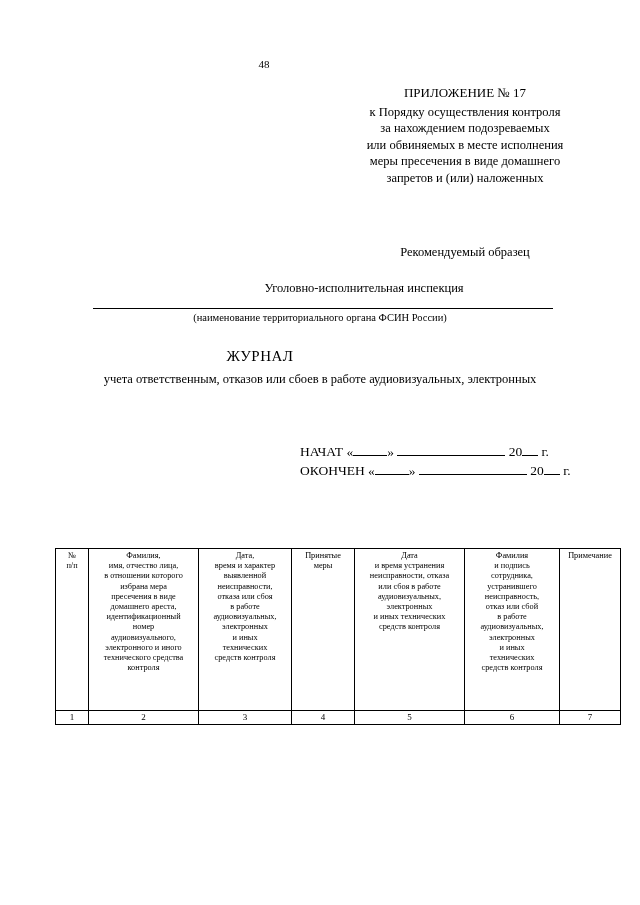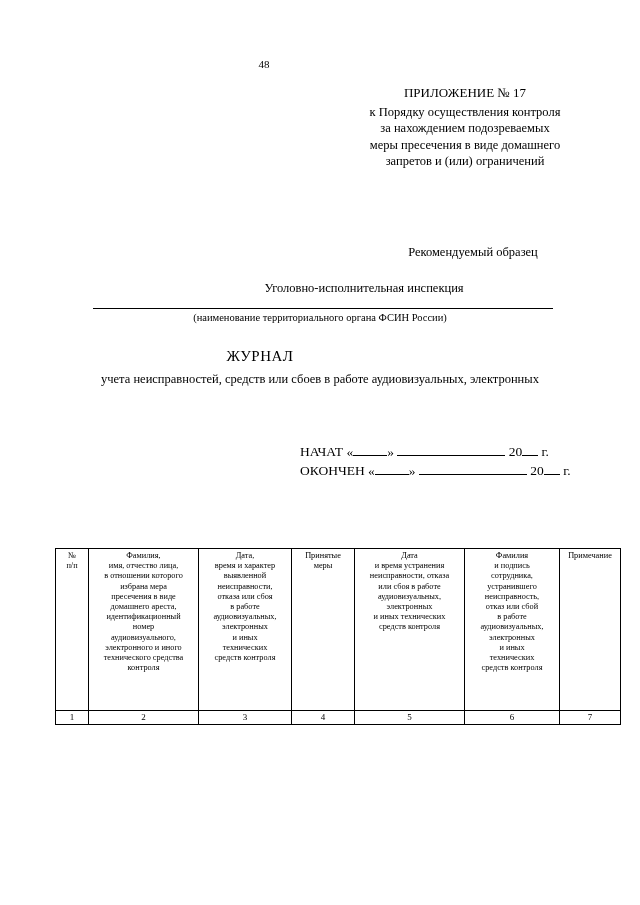--- a/index.html
+++ b/index.html
@@ -44,21 +44,21 @@
     font-size: 13px;
     margin-bottom: 2px;
   }
   .appendix-line {
     display: block;
   }
 
   .recommended {
     position: absolute;
     top: 245px;
-    left: 338px;
+    left: 330px;
     width: 270px;
     text-align: center;
     font-size: 12.5px;
   }
 
   .inspection-label {
     position: absolute;
     top: 281px;
     left: 0;
     width: 640px;
@@ -190,33 +190,34 @@
 <body>
 
 <div class="page">
 
   <div class="page-number">48</div>
 
   <div class="appendix-block">
     <div class="appendix-title">ПРИЛОЖЕНИЕ № 17</div>
     <span class="appendix-line">к Порядку осуществления контроля</span>
     <span class="appendix-line">за нахождением подозреваемых</span>
+    <span class="appendix-line">или обвиняемых в месте исполнения</span>
     <span class="appendix-line">меры пресечения в виде домашнего</span>
-    <span class="appendix-line">запретов и (или) ограничений</span>
+    <span class="appendix-line">запретов и (или) наложенных</span>
   </div>
 
   <div class="recommended">Рекомендуемый образец</div>
 
   <div class="inspection-label">Уголовно-исполнительная инспекция</div>
   <div class="rule-line"></div>
   <div class="organ-caption">(наименование территориального органа ФСИН России)</div>
 
   <div class="journal-title">ЖУРНАЛ</div>
   <div class="journal-sub">
-    <div>учета неисправностей, средств или сбоев в работе аудиовизуальных, электронных</div>
+    <div>учета ответственным, отказов или сбоев в работе аудиовизуальных, электронных</div>
   </div>
 
   <div class="dates-block">
     <div class="dates-row">
       <span>НАЧАТ</span>
       <span>«</span><span class="u-short"></span><span>»</span>
       <span class="u-long"></span>
       <span>20</span><span class="u-tiny"></span>
       <span>г.</span>
     </div>

